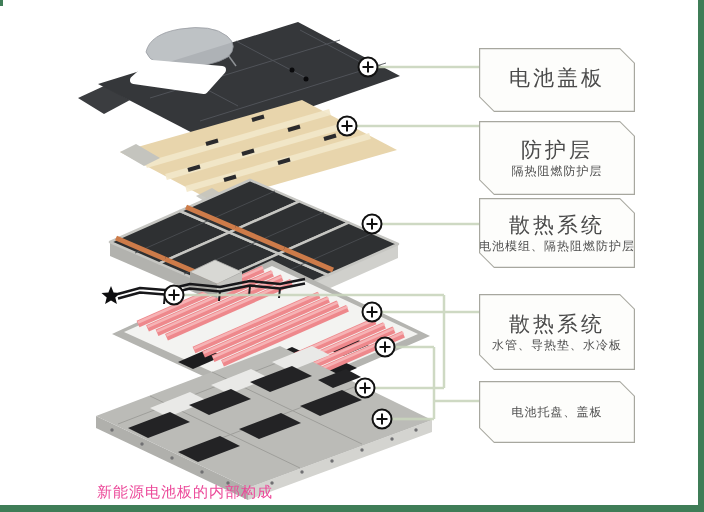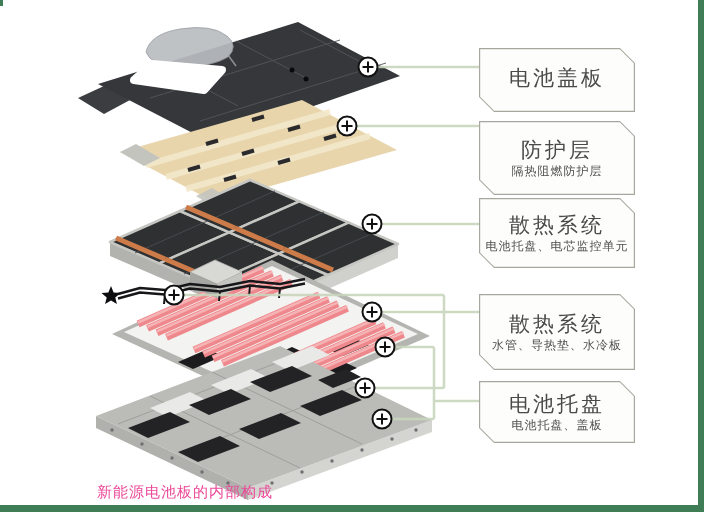--- a/index.html
+++ b/index.html
@@ -270,36 +270,35 @@
     <div class="callout-inner">
       <div class="callout-title">防护层</div>
       <div class="callout-sub">隔热阻燃防护层</div>
     </div>
   </div>
 
   <div class="callout" style="top:198px;height:70px">
     <div class="callout-border"></div>
     <div class="callout-inner">
       <div class="callout-title">散热系统</div>
-      <div class="callout-sub">电池托盘、电芯监控单元</div>
+      <div class="callout-sub">电池模组、隔热阻燃防护层</div>
     </div>
   </div>
 
   <div class="callout" style="top:294px;height:76px">
     <div class="callout-border"></div>
     <div class="callout-inner">
       <div class="callout-title">散热系统</div>
       <div class="callout-sub">水管、导热垫、水冷板</div>
     </div>
   </div>
 
   <div class="callout" style="top:381px;height:62px">
     <div class="callout-border"></div>
     <div class="callout-inner">
-      <div class="callout-title">电池托盘</div>
       <div class="callout-sub">电池托盘、盖板</div>
     </div>
   </div>
 
   <div id="caption">新能源电池板的内部构成</div>
 
   <div id="bar-right" class="green-bar"></div>
   <div id="bar-bottom" class="green-bar"></div>
   <div id="corner-mark" class="green-bar"></div>
 </div>

